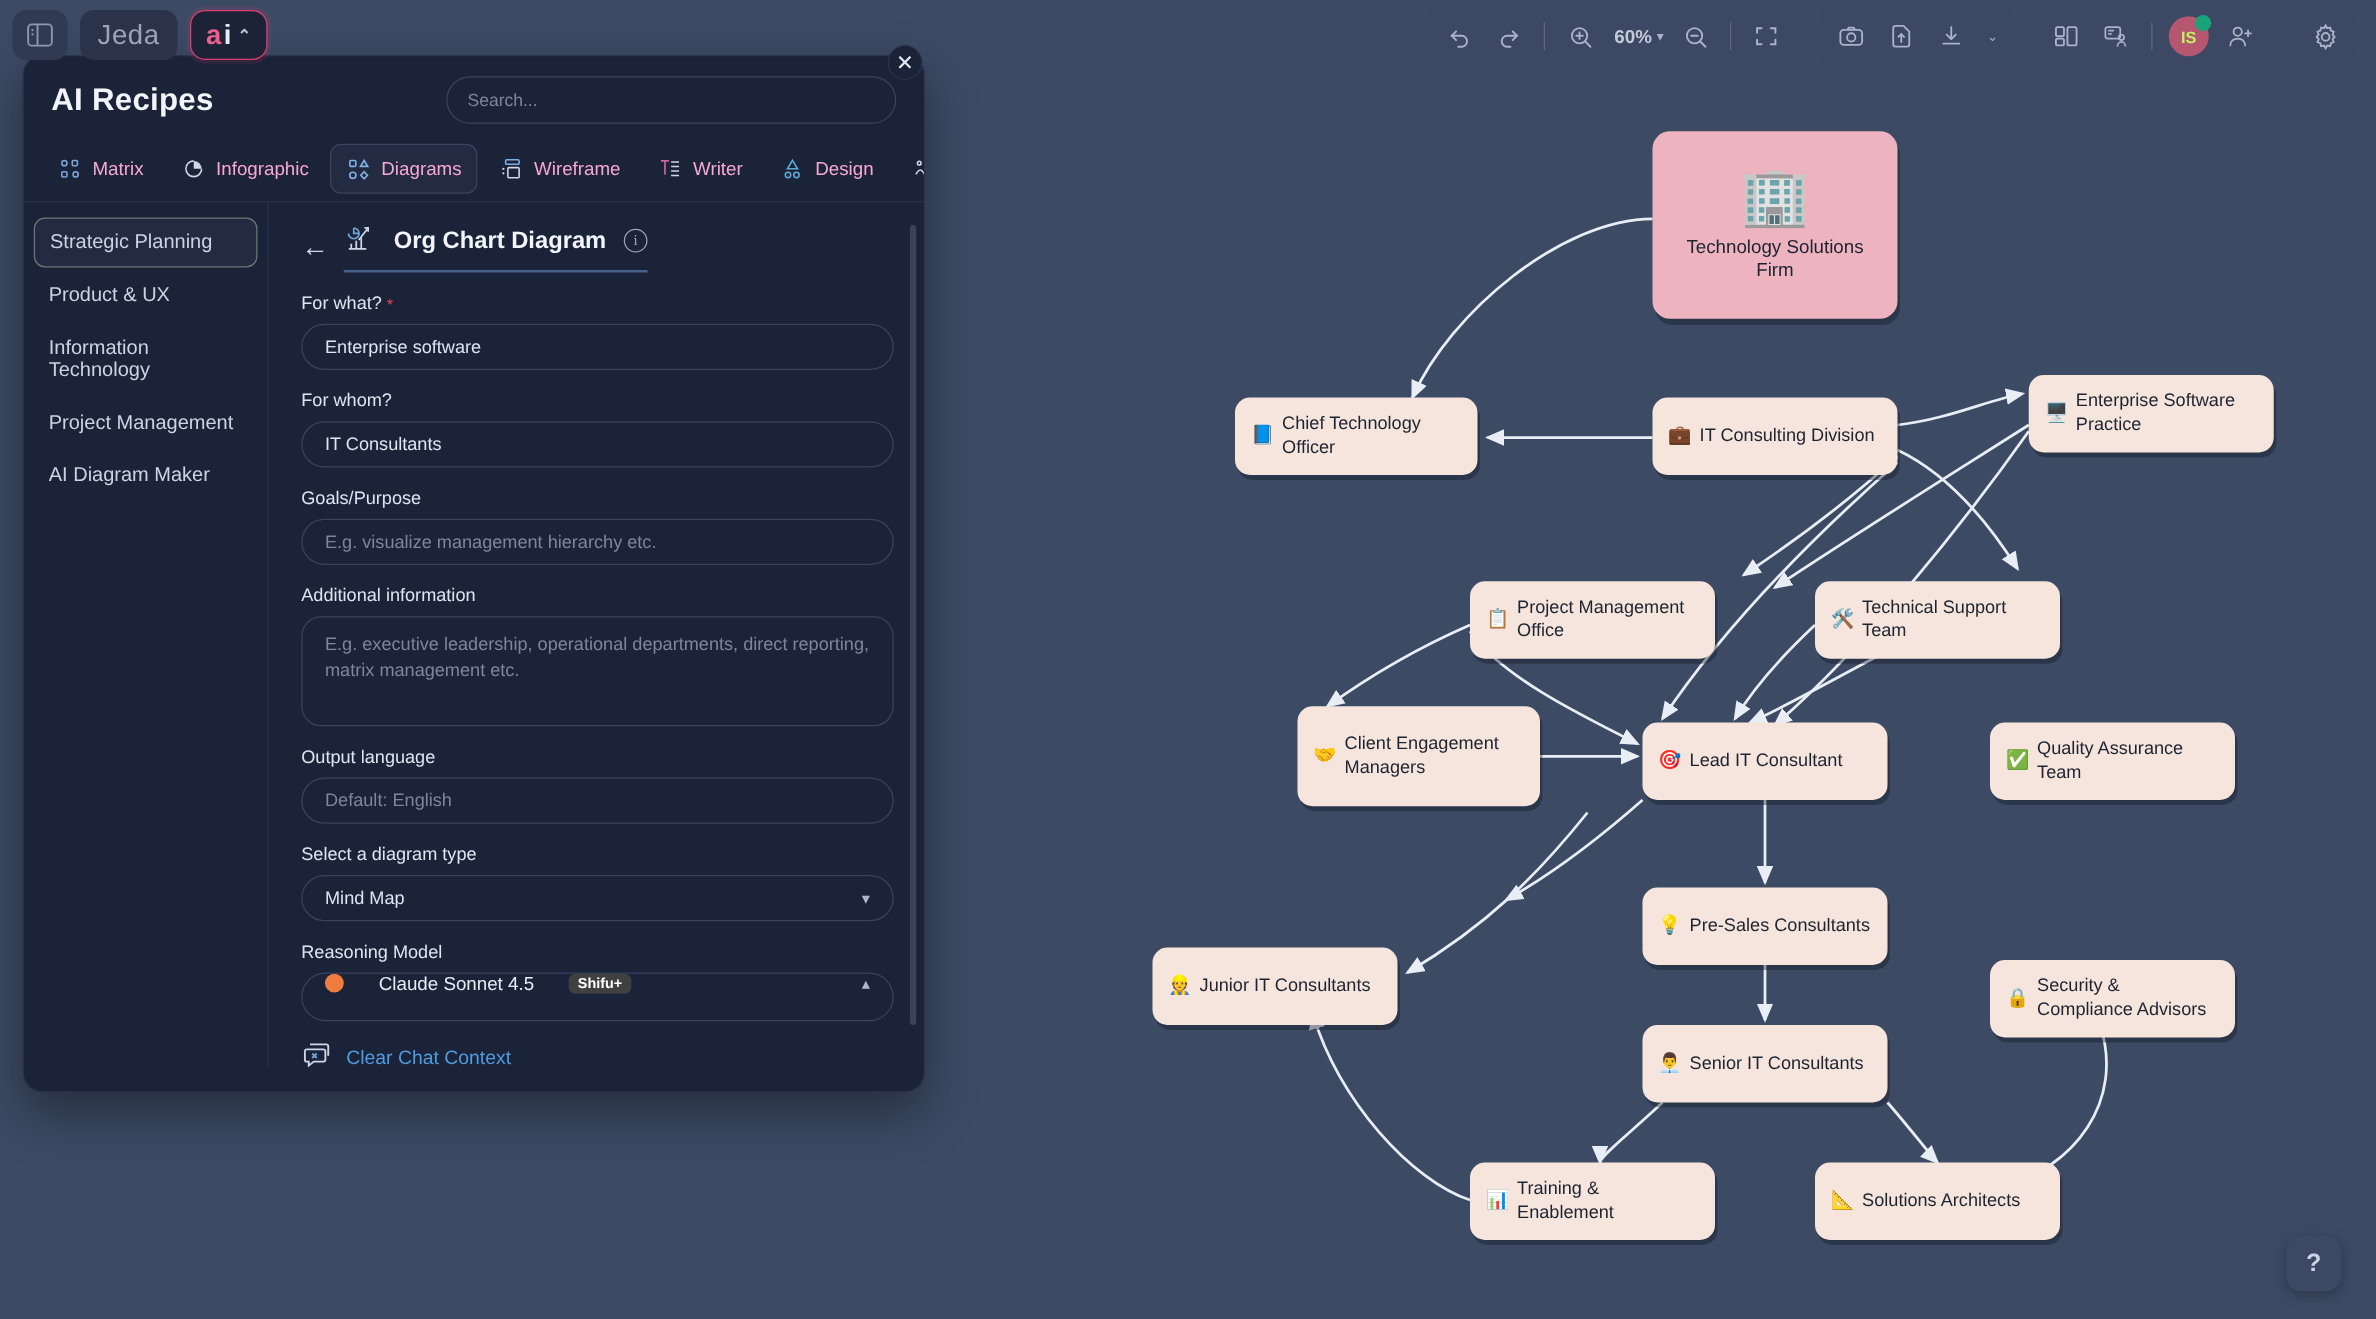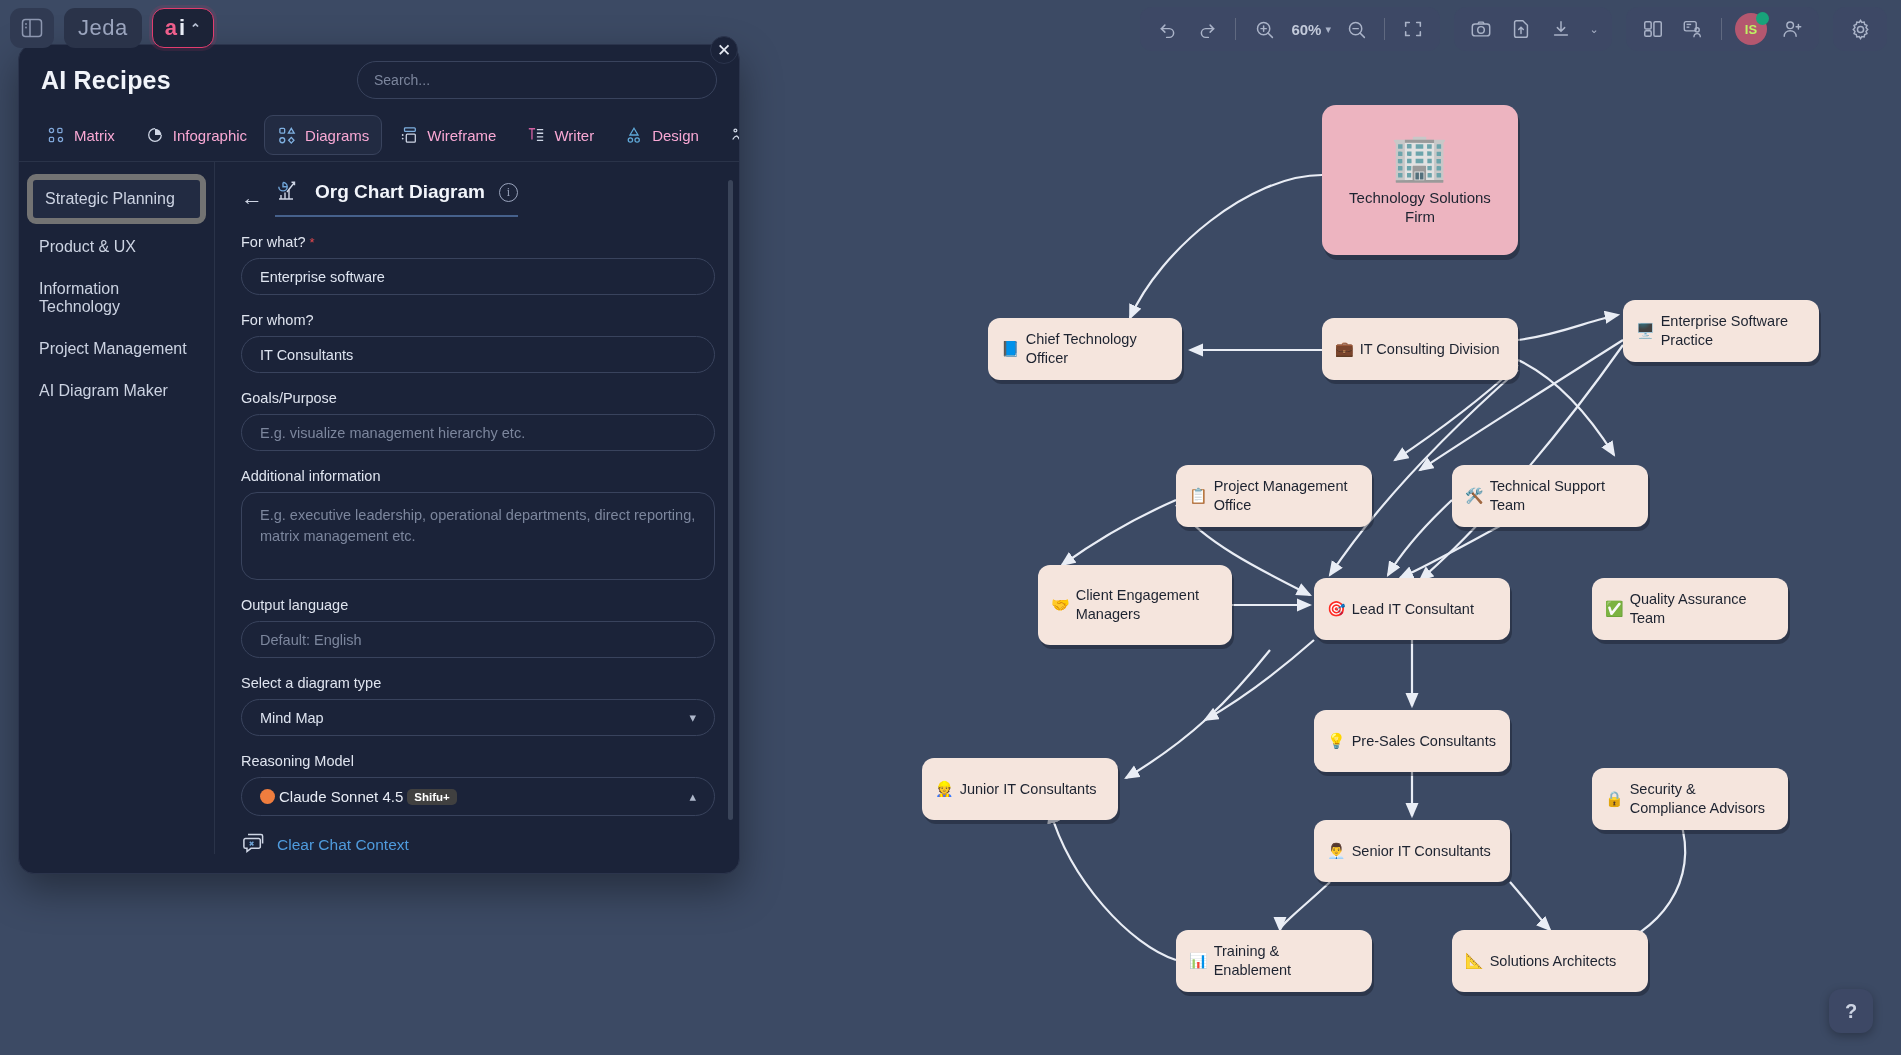--- a/index.html
+++ b/index.html
@@ -136,21 +136,21 @@
   
   .panel-body { display: flex; height: calc(100% - 136px); }
   .side {
     width: 196px; flex: 0 0 196px; padding: 12px 8px;
     border-right: 1px solid #2a3349;
   }
   .side-item {
     padding: 10px 12px; border-radius: 9px;
     color: #ccd3e2; font-size: 16px; cursor: pointer; margin-bottom: 4px;
   }
-  .side-item.active { background: #222b42; border: 6px solid #737373; }
+  .side-item.active { background: #222b42; border: 1px solid #737373; }
 
   .form {
     flex: 1; position: relative; overflow: hidden;
     padding: 16px 40px 10px 26px;
   }
   .form-head { display: flex; align-items: center; gap: 12px; margin-bottom: 4px; }
   .back-arrow { color: #cfd6e5; font-size: 22px; cursor: pointer; line-height: 1; }
   .recipe-title-wrap {
     display: flex; align-items: center; gap: 14px;
     padding-bottom: 9px; border-bottom: 2px solid #46618c;
@@ -175,22 +175,22 @@
   }
   .finput::placeholder { color: #7c869d; }
   textarea.finput {
     height: 88px; border-radius: 16px; padding: 12px 18px;
     line-height: 1.45; resize: none;
   }
   .fselect { justify-content: space-between; cursor: pointer; }
   .fselect .chev { color: #aeb7ca; font-size: 13px; }
   .model-row {
     width: 474px; height: 39px; border-radius: 20px;
-    border: 1px solid #39435d; display: flex; align-items: center;
-    gap: 4px; padding: 0 18px; cursor: pointer;
+    border: 1px solid #39435d; display: flex; align-items: flex-start;
+    gap: 28px; padding: 0 18px; cursor: pointer;
   }
   .model-dot { width: 15px; height: 15px; border-radius: 50%; background: #ef7d3e; }
   .model-name { font-size: 15px; color: #e7ebf4; }
   .model-badge {
     background: #404040; color: #fff; font-size: 11.5px; font-weight: 700;
     border-radius: 5px; padding: 2px 7px;
   }
   .model-chev { margin-left: auto; color: #aeb7ca; font-size: 13px; }
 
   .clear-row {

